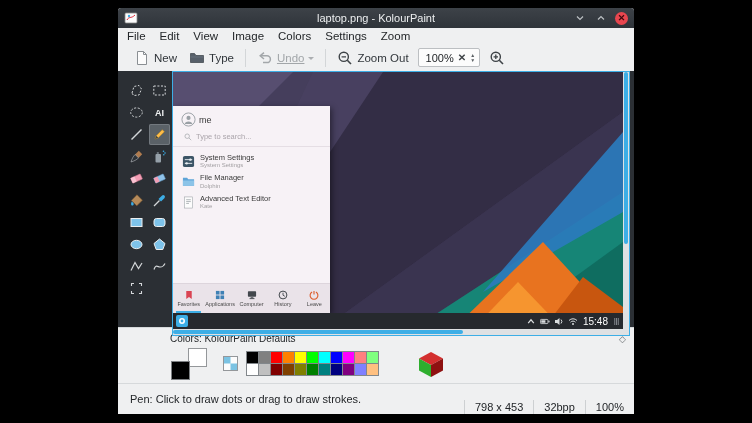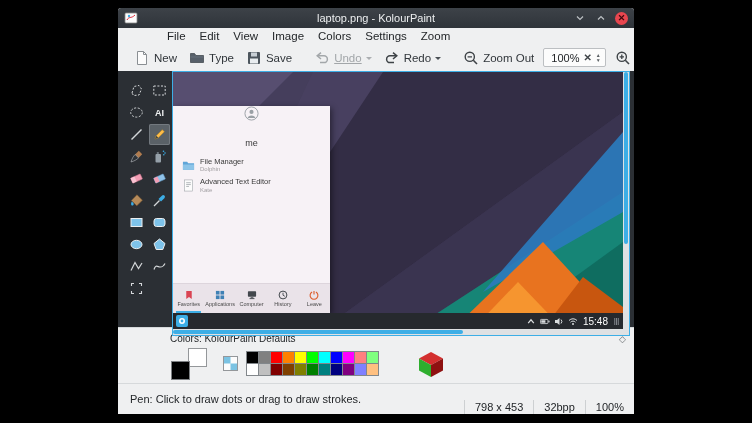--- a/index.html
+++ b/index.html
@@ -7,21 +7,21 @@
   .screen{position:absolute;inset:0;width:752px;height:423px;background:#000;}
   .window{position:absolute;left:118px;top:8px;width:516px;height:406px;background:#eff0f1;display:flex;flex-direction:column;border-radius:3px 3px 0 0;overflow:hidden;box-shadow:0 10px 26px rgba(0,0,0,.65);}
   
   .titlebar{flex:0 0 20px;display:flex;align-items:center;padding:0 6px;background:linear-gradient(#3d4248,#2f343a);position:relative;}
   .app-icon{width:14px;height:14px;display:inline-flex;}
   .title{position:absolute;left:70px;right:70px;text-align:center;font-size:11px;color:#eceeef;white-space:nowrap;overflow:hidden;}
   .win-controls{margin-left:auto;display:flex;align-items:center;gap:8px;z-index:1;}
   .winbtn{width:13px;height:13px;display:flex;align-items:center;justify-content:center;cursor:default;}
   .winbtn.close{background:#e8464f;border-radius:50%;color:#3c080b;font-size:9px;font-weight:bold;line-height:1;}
   
-  .menubar{flex:0 0 16px;display:flex;align-items:center;padding-left:9px;background:#eff0f1;margin-left:40px;}
+  .menubar{flex:0 0 16px;display:flex;align-items:center;padding-left:9px;background:#eff0f1;}
   .menu-item{font-size:11.5px;color:#232629;margin-right:14px;}
   
   .toolbar{flex:0 0 27px;display:flex;align-items:center;padding:0 4px 0 10px;background:#eff0f1;}
   .tbtn{display:flex;align-items:center;gap:4px;padding:3px 6px;border-radius:2px;color:#31363b;font-size:11.5px;white-space:nowrap;}
   .tbtn.disabled{color:#a2a6a9;text-decoration:underline;}
   .ticon{width:16px;height:16px;display:inline-flex;}
   .ticon svg{width:100%;height:100%;display:block;}
   .caret{width:0;height:0;border:3px solid transparent;border-top-color:#4a4f54;margin-top:4px;}
   .disabled .caret{border-top-color:#abaeb1;}
   .tsep{width:1px;height:18px;background:#d3d6d8;margin:0 5px;}
@@ -37,21 +37,21 @@
   .icon svg{width:100%;height:100%;display:block;}
   .canvas-wrap{position:absolute;left:54px;top:0;width:458px;height:265px;border:1px solid #3daee6;background:#dfe1e3;}
   .desktop{position:absolute;left:0;top:0;width:450px;height:257px;overflow:hidden;background:#3d3751;}
   .wallpaper{position:absolute;inset:0;}
   .vscroll{position:absolute;right:0;top:0;width:6px;height:257px;background:#dfe1e3;}
   .vthumb{position:absolute;left:1px;top:0;width:4px;height:172px;background:#3daee6;border-radius:2px;}
   .hscroll{position:absolute;left:0;bottom:0;width:450px;height:6px;background:#dfe1e3;}
   .hthumb{position:absolute;top:1px;left:0;height:4px;width:290px;background:#3daee6;border-radius:2px;}
   
   .kickoff{position:absolute;left:0;top:34px;width:157px;height:207px;background:#f7f2f6;display:flex;flex-direction:column;box-shadow:2px 2px 6px rgba(0,0,0,.45);}
-  .khead{display:flex;align-items:center;gap:17px;padding:0 8px 3px;flex-direction:column;}
+  .khead{display:flex;align-items:center;gap:3px;padding:6px 8px 3px;}
   .kavatar{width:15px;height:15px;}
   .kuser{font-size:9px;color:#3a3a3a;}
   .ksearch{display:flex;align-items:center;gap:4px;padding:2px 8px 5px 11px;border-bottom:1px solid #e5dee4;}
   .ksearch .icon{width:8px;height:8px;}
   .ksearch-text{font-size:7.5px;color:#aba5ab;}
   .kapps{padding-top:4px;}
   .kapp{display:flex;align-items:center;gap:5px;padding:2.5px 9px;}
   .kapp .icon{width:13px;height:13px;flex:0 0 13px;}
   .kapp-name{font-size:7.5px;color:#3a3a3a;line-height:8.5px;}
   .kapp-desc{font-size:6px;color:#a3a0a3;line-height:7px;}
@@ -140,49 +140,29 @@
       </div>
       <div class="tbtn">
         <span class="ticon">
             <svg viewBox="0 0 16 16">
               <path d="M1.5 3.5 h4 l1.5 2 h7.5 v7 h-13 Z" fill="#57606a" stroke="#3a4148" stroke-width="0.7"></path>
               <path d="M1.5 7 h13" stroke="#6b7580" stroke-width="0.8"></path>
             </svg>
           </span>
         <span class="tlabel">Type</span>
       </div>
-      <div class="tbtn">
-        <span class="ticon">
-            <svg viewBox="0 0 16 16">
-              <rect x="2" y="2" width="12" height="12" rx="1" fill="#4d565e"></rect>
-              <rect x="5" y="2.5" width="6" height="4" fill="#c9d0d6"></rect>
-              <rect x="4" y="8.5" width="8" height="5" fill="#e9edf0"></rect>
-            </svg>
-          </span>
-        <span class="tlabel">Save</span>
-      </div>
       <div class="tsep"></div>
       <div class="tbtn disabled">
         <span class="ticon">
             <svg viewBox="0 0 16 16">
               <path d="M7 2.6 L3.2 5.8 L7 9" fill="none" stroke="#a3a7aa" stroke-width="1.5"></path>
               <path d="M3.8 5.8 h6.2 a3.4 3.4 0 0 1 0 6.8 H6" fill="none" stroke="#a3a7aa" stroke-width="1.5"></path>
             </svg>
           </span>
         <span class="tlabel">Undo</span>
-        <span class="caret"></span>
-      </div>
-      <div class="tbtn">
-        <span class="ticon">
-            <svg viewBox="0 0 16 16">
-              <path d="M9 2.6 L12.8 5.8 L9 9" fill="none" stroke="#3e4347" stroke-width="1.5"></path>
-              <path d="M12.2 5.8 H6 a3.4 3.4 0 0 0 0 6.8 H10" fill="none" stroke="#3e4347" stroke-width="1.5"></path>
-            </svg>
-          </span>
-        <span class="tlabel">Redo</span>
         <span class="caret"></span>
       </div>
       <div class="tsep"></div>
       <div class="tbtn">
         <span class="ticon">
             <svg viewBox="0 0 16 16">
               <circle cx="6.8" cy="6.8" r="4.6" fill="none" stroke="#3e4347" stroke-width="1.4"></circle>
               <path d="M10.3 10.3 L14 14" stroke="#3e4347" stroke-width="1.6"></path>
               <path d="M4.6 6.8 h4.4" stroke="#3e4347" stroke-width="1.3"></path>
             </svg>
@@ -383,21 +363,44 @@
             <div class="khead">
               <span class="icon kavatar">
                   <svg viewBox="0 0 16 16">
                     <circle cx="8" cy="8" r="7" fill="none" stroke="#9aa0a5"></circle>
                     <circle cx="8" cy="6.3" r="2.2" fill="#9aa0a5"></circle>
                     <path d="M3.8 12.8 a4.3 3.4 0 0 1 8.4 0" fill="#9aa0a5"></path>
                   </svg>
                 </span>
               <span class="kuser">me</span>
             </div>
+            <div class="ksearch">
+              <span class="icon">
+                  <svg viewBox="0 0 10 10">
+                    <circle cx="4" cy="4" r="2.8" fill="none" stroke="#a9adb1"></circle>
+                    <path d="M6.2 6.2 L9 9" stroke="#a9adb1"></path>
+                  </svg>
+                </span>
+              <span class="ksearch-text">Type to search...</span>
+            </div>
             <div class="kapps" id="launcher-apps">
+                <div class="kapp">
+                  <span class="icon">
+                    <svg viewBox="0 0 14 14">
+                      <rect x="1" y="1" width="12" height="12" rx="2" fill="#3c5566"></rect>
+                      <path d="M3 5 h8 M3 9 h8" stroke="#e8eef2" stroke-width="1"></path>
+                      <circle cx="9" cy="5" r="1.3" fill="#e8eef2"></circle>
+                      <circle cx="5" cy="9" r="1.3" fill="#e8eef2"></circle>
+                    </svg>
+                  </span>
+                  <div>
+                    <div class="kapp-name">System Settings</div>
+                    <div class="kapp-desc">System Settings</div>
+                  </div>
+                </div>
                 <div class="kapp">
                   <span class="icon">
                     <svg viewBox="0 0 14 14">
                       <path d="M1 3 h4.5 l1.2 1.5 H13 v7 H1 Z" fill="#5ea5d8"></path>
                       <path d="M1 6 h12 v5.5 H1 Z" fill="#8cc4e8"></path>
                     </svg>
                   </span>
                   <div>
                     <div class="kapp-name">File Manager</div>
                     <div class="kapp-desc">Dolphin</div>

